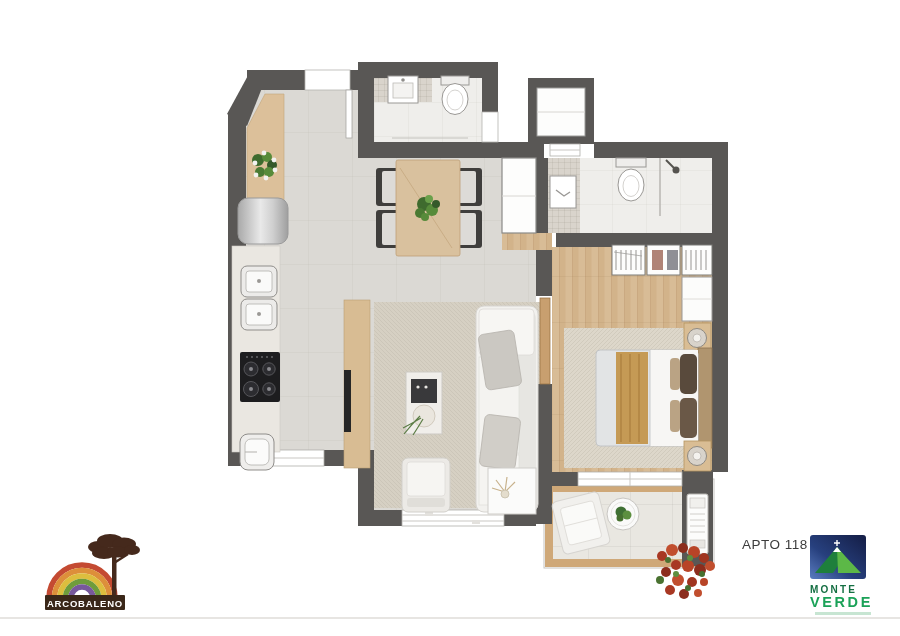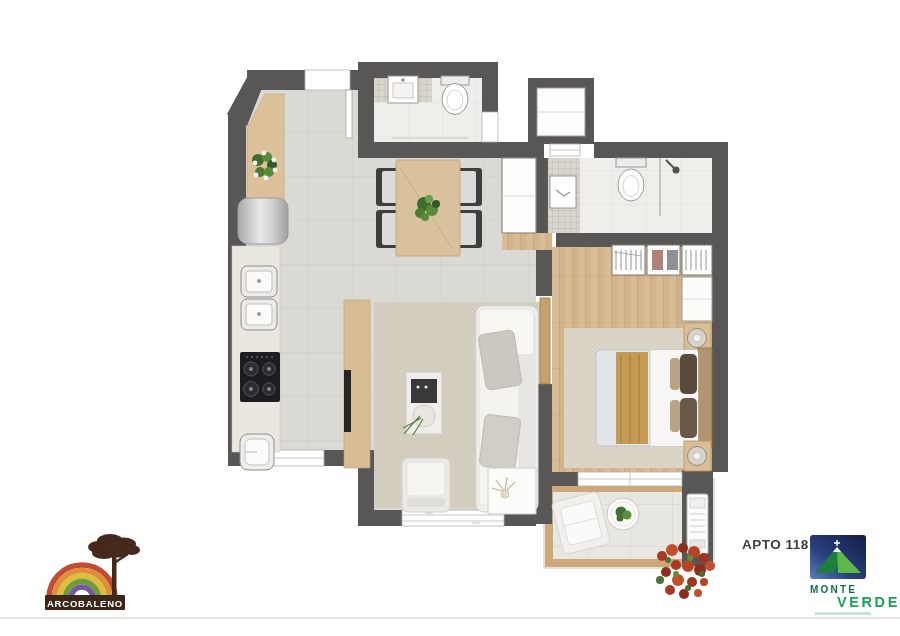--- a/index.html
+++ b/index.html
@@ -1,23 +1,23 @@
 <!DOCTYPE html>
 <html><head>
 <meta charset="utf-8">
 <style>
   html,body{margin:0;padding:0;background:#fff;}
   .canvas{position:relative;width:900px;height:636px;background:#ffffff;
           font-family:"Liberation Sans",sans-serif;overflow:hidden;}
   .abs{position:absolute;}
   .plan-svg{left:0;top:0;}
-  .apto-label{left:742px;top:537px;font-size:13.5px;color:#3d3d3d;letter-spacing:.5px;font-weight:bold;}
+  .apto-label{left:742px;top:537px;font-size:13.5px;color:#3d3d3d;letter-spacing:.5px;}
   .mv-wrap{left:810px;top:535px;width:66px;text-align:left;}
   .mv-line1{font-size:10px;font-weight:bold;color:#156f43;letter-spacing:2.2px;line-height:11px;}
-  .mv-line2{font-size:14.5px;font-weight:bold;color:#1ba258;letter-spacing:2.6px;line-height:14px;margin-left:27px;}
+  .mv-line2{font-size:14.5px;font-weight:bold;color:#1ba258;letter-spacing:2.6px;line-height:14px;}
   .mv-tag{height:3px;background:#c7e5d2;margin:3px 5px 0 5px;}
   .bottom-edge{left:0;top:617px;width:900px;height:2px;background:#e7e5e2;}
 </style>
 </head>
 <body>
 
 <div class="canvas">
 
 <svg class="abs plan-svg" width="900" height="636" viewBox="0 0 900 636">
   <defs>

